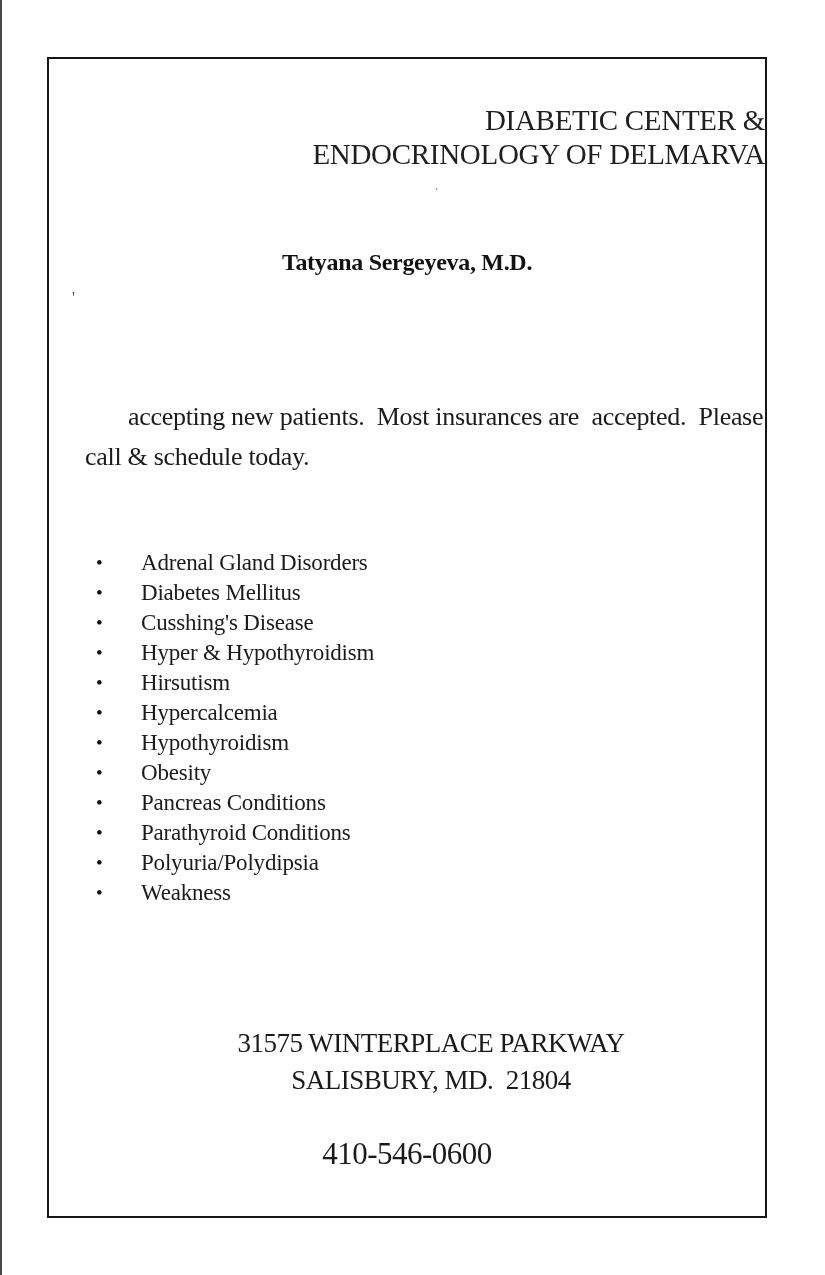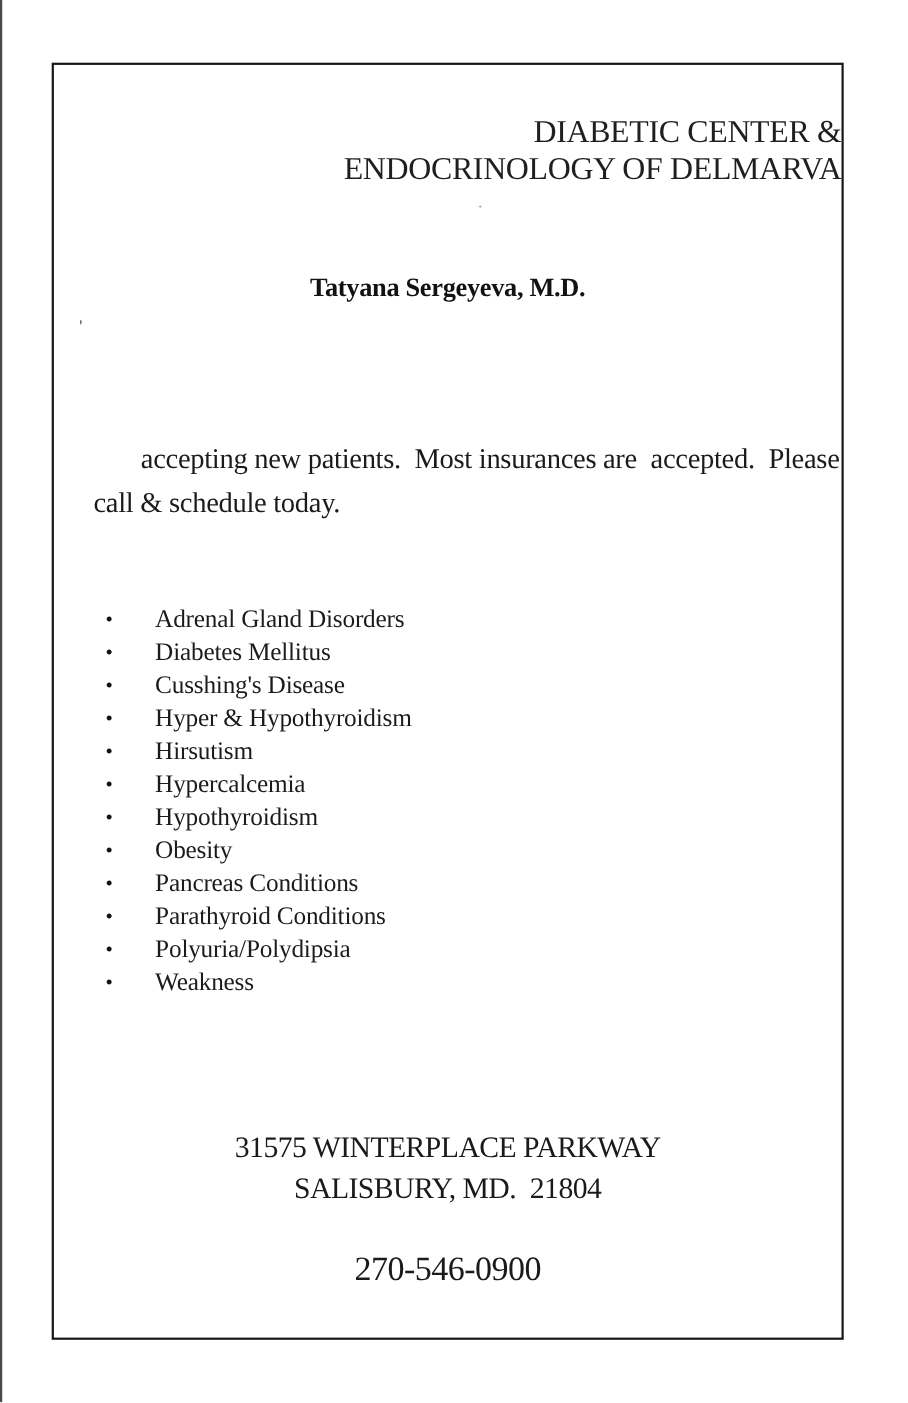--- a/index.html
+++ b/index.html
@@ -93,20 +93,21 @@
   .address {
     position: absolute;
     top: 966px;
     left: 0;
     width: 716px;
     text-align: center;
     font-size: 27px;
     line-height: 37px;
     letter-spacing: -0.5px;
     color: #1a1a1a;
+    padding-left: 24px;
   }
   .address div {
     white-space: pre;
   }
   .phone {
     position: absolute;
     top: 1077px;
     left: 0;
     width: 716px;
     text-align: center;
@@ -207,16 +208,16 @@
         <div class="condition-row">
           <span class="bullet">•</span><span class="condition-text">Weakness</span>
         </div>
       </div>
 
     <div class="address">
       <div>31575 WINTERPLACE PARKWAY</div>
       <div>SALISBURY, MD.  21804</div>
     </div>
 
-    <div class="phone">270-546-0900</div>
+    <div class="phone">410-546-0600</div>
 
   </div>
 </div>
 
 </body></html>

